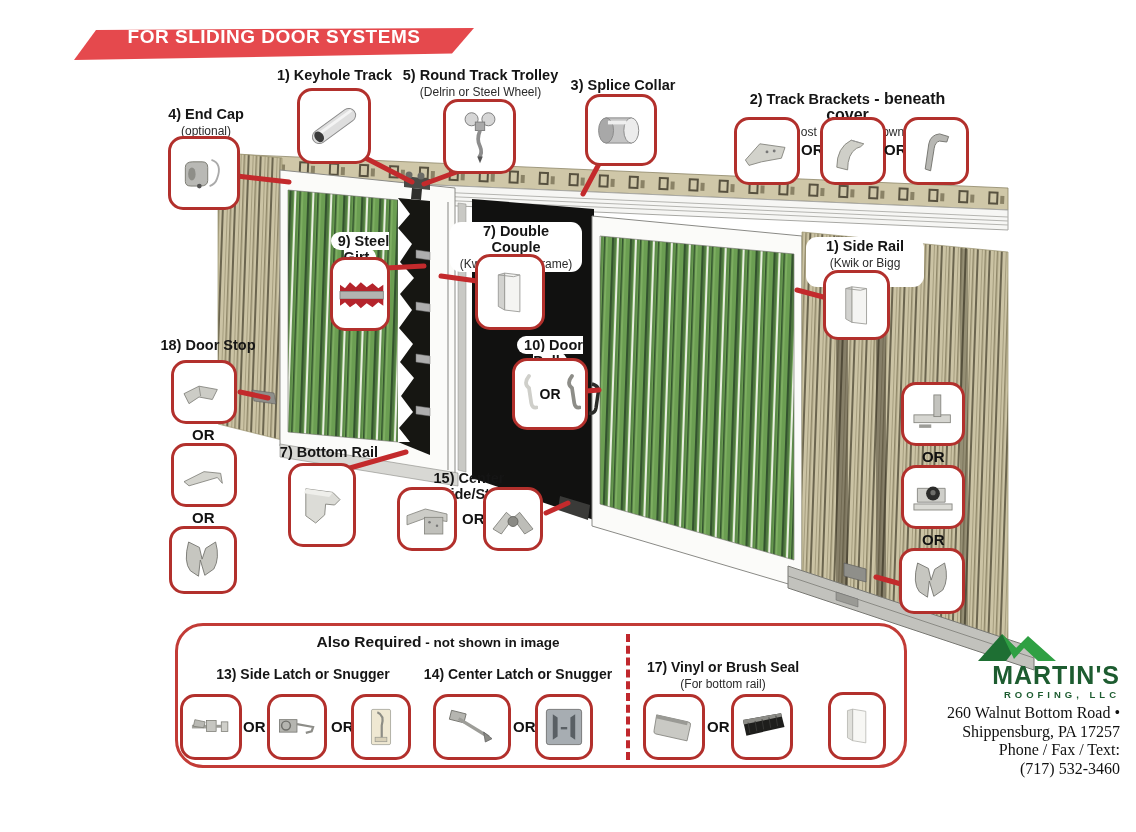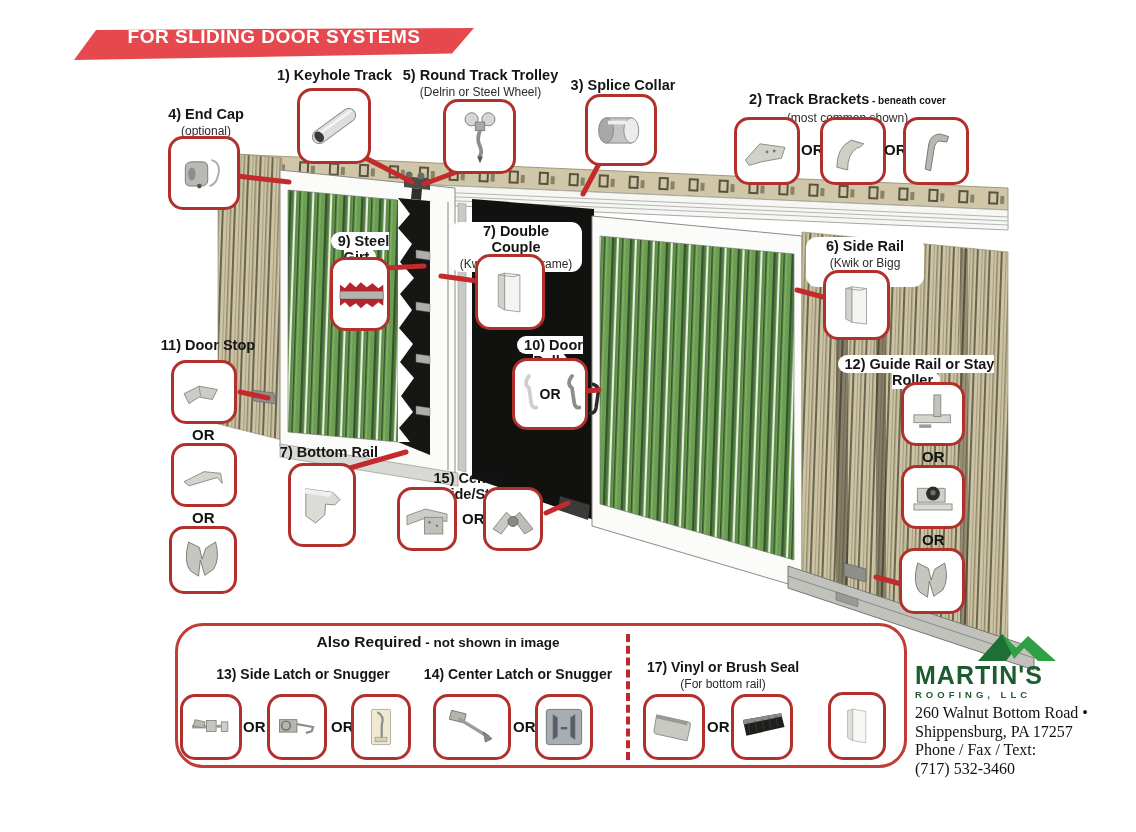--- a/index.html
+++ b/index.html
@@ -12,31 +12,31 @@
           clip-path:polygon(5.5% 6%,100% 0%,94.5% 80%,0% 100%);
           display:flex;align-items:center;justify-content:center;}
   .banner span{color:#fff;font-weight:bold;font-size:19px;letter-spacing:.5px;padding-bottom:14px;}
   
   .pbox{position:absolute;background:#fff;border:3.5px solid #b2302c;border-radius:15px;
         box-sizing:border-box;display:flex;align-items:center;justify-content:center;z-index:3;}
   
   .lbl{position:absolute;font-weight:bold;font-size:14.5px;text-align:center;color:#151515;
        line-height:16px;z-index:3;}
   .sub{font-weight:400;font-size:12px;color:#2a2a2a;line-height:13px;}
-  .note{font-weight:bold;font-size:10px;}
+  .note{font-weight:bold;font-size:16px;}
   .pill{background:#fff;border-radius:11px;padding:1px 7px;}
   .or{position:absolute;font-weight:bold;font-size:15px;color:#111;z-index:3;}
   .orin{font-weight:bold;font-size:14px;color:#111;margin:0 2px;}
   
   .panel{position:absolute;left:175px;top:623px;width:732px;height:145px;border:3px solid #c23b36;
          border-radius:28px;box-sizing:border-box;background:#fff;z-index:2;}
   .panel .lbl{z-index:4;}
   .divider{position:absolute;left:448px;top:8px;height:126px;border-left:4px dashed #c0272d;}
   
-  .company{position:absolute;left:915px;top:629px;width:205px;text-align:left;z-index:3;}
+  .company{position:absolute;left:915px;top:629px;width:205px;text-align:right;z-index:3;}
   .cname{font-size:25px;font-weight:bold;color:#1d5c30;letter-spacing:1px;line-height:24px;}
   .cdiv{font-size:9.5px;font-weight:bold;color:#1d5c30;letter-spacing:4px;margin-top:2px;}
   .caddr{font-family:"Liberation Serif",serif;font-size:16px;line-height:18.5px;color:#101010;margin-top:4px;}
 </style>
 </head>
 <body>
 
 <div class="page">
 
   <svg class="abs" style="left:0;top:0;z-index:1" width="1136" height="832" viewBox="0 0 1136 832">
@@ -152,33 +152,30 @@
   <div class="lbl" style="left:313px;top:233px;width:94px">
     <span class="pill">9) Steel Girt</span>
   </div>
 
   <div class="lbl pill" style="left:450px;top:222px;width:118px">
     <span>7) Double Couple</span><br>
     <span class="sub">(Kwik or Bigg Frame)</span>
   </div>
 
   <div class="lbl pill" style="left:806px;top:237px;width:104px">
-    <span>6) Side Rail</span><br>
+    <span>1) Side Rail</span><br>
     <span class="sub">(Kwik or Bigg Frame)</span>
   </div>
 
   <div class="lbl" style="left:500px;top:337px;width:100px">
     <span class="pill">10) Door Pull</span>
   </div>
 
-  <div class="lbl" style="left:153px;top:337px;width:110px">11) Door Stop</div>
-
-  <div class="lbl" style="left:818px;top:356px;width:196px">
-    <span class="pill">12) Guide Rail or Stay Roller</span>
-  </div>
+  <div class="lbl" style="left:153px;top:337px;width:110px">18) Door Stop</div>
+
 
   <div class="lbl" style="left:273px;top:444px;width:112px">7) Bottom Rail</div>
 
   <div class="lbl" style="left:396px;top:470px;width:146px">15) Center Guide/Stop</div>
 
   <div class="pbox" style="left:297px;top:88px;width:74px;height:76px">
     <svg width="58" height="58" viewBox="0 0 60 60">
       <g transform="rotate(-36 30 30)">
         <rect x="4" y="23" width="52" height="14" rx="7" fill="#dedede" stroke="#8a8a8a"></rect>
         <rect x="8" y="26" width="46" height="3" fill="#f4f4f4"></rect>

